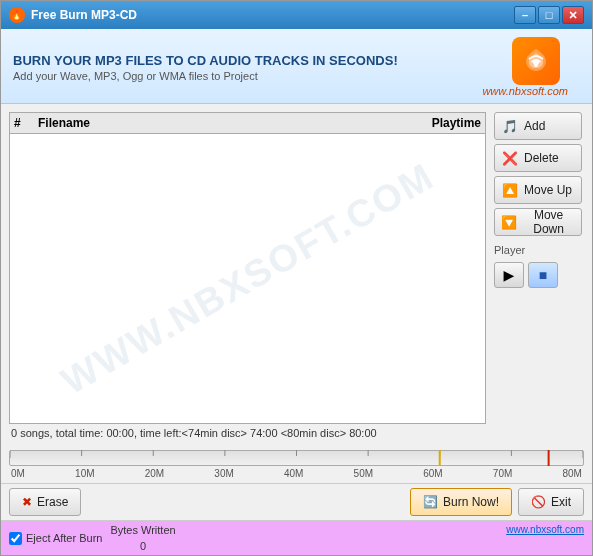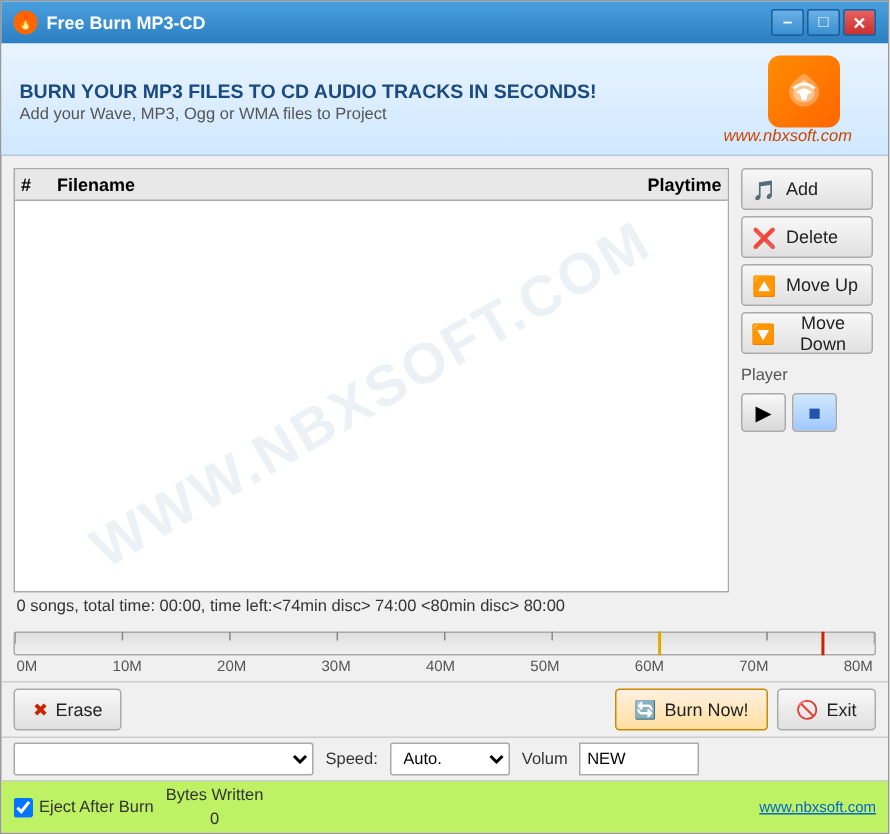--- a/index.html
+++ b/index.html
@@ -276,24 +276,23 @@
       width: 80px;
       height: 22px;
       border: 1px solid #aaa;
       padding: 0 4px;
       font-size: 11px;
     }
 
     .footer-bar {
       padding: 3px 8px;
       display: flex;
-      align-items: center;
       gap: 8px;
       border-top: 1px solid #ccc;
-      background: #bef264;
+      background: #f0abfc;
     }
     .checkbox-label {
       display: flex;
       align-items: center;
       gap: 4px;
       font-size: 11px;
       color: #333;
     }
     .footer-url {
       font-size: 10px;
@@ -438,31 +437,20 @@
     <button class="bottom-btn burn-btn">
       <span style="color:#cc6600;">🔄</span>
       <span>Burn Now!</span>
     </button>
     <button class="bottom-btn">
       <span style="color:#cc2200;">🚫</span>
       <span>Exit</span>
     </button>
   </div>
 
-  <div class="options-bar">
-    <select class="dropdown drive-dropdown">
-      <option value=""></option>
-    </select>
-    <span class="options-label">Speed:</span>
-    <select class="dropdown speed-dropdown">
-      <option>Auto.</option>
-    </select>
-    <span class="options-label">Volum</span>
-    <input class="volume-input" type="text" value="NEW" style="">
-  </div>
 
   <div class="footer-bar">
     <label class="checkbox-label">
       <input type="checkbox" checked="" style="">
       <span>Eject After Burn</span>
     </label>
     <div class="bytes-section">
       <span>Bytes Written</span>
       <span>0</span>
     </div>

